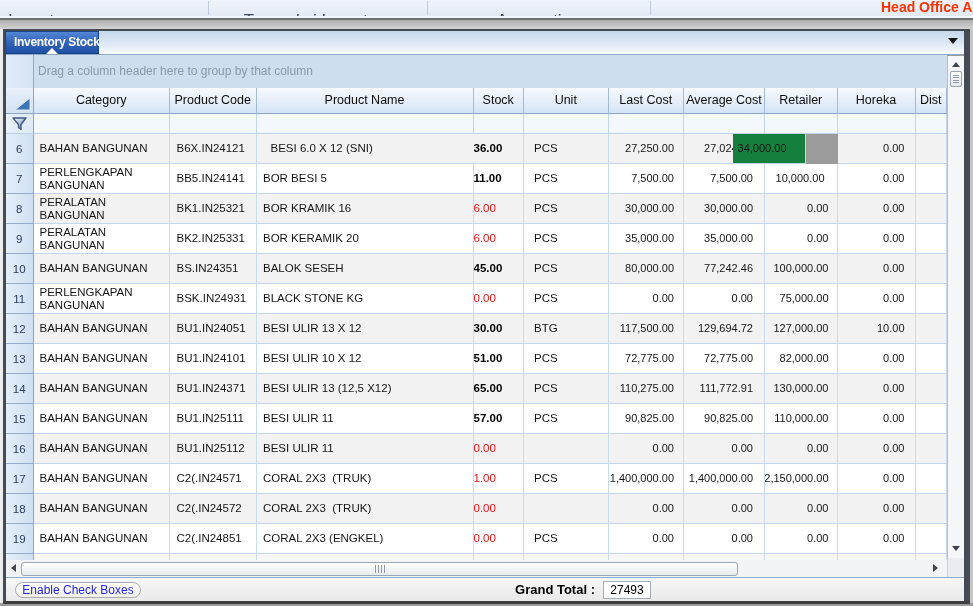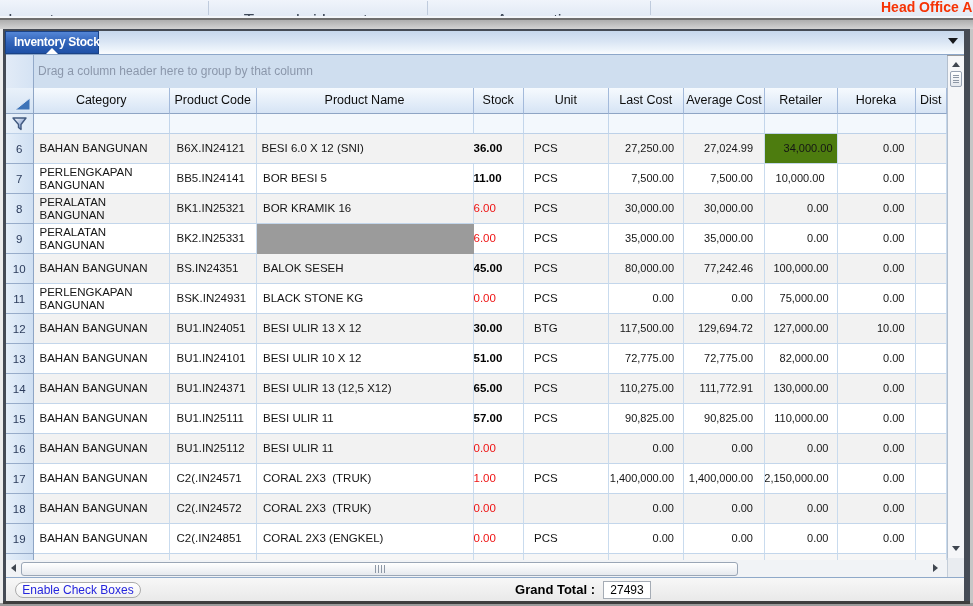--- a/index.html
+++ b/index.html
@@ -293,26 +293,26 @@
     <div class="hdr-cell" style="left: 759px; width: 72.5px;">Retailer</div>
     <div class="flt-cell" style="left: 759px; width: 72.5px;"></div>
     <div class="hdr-cell" style="left: 831.5px; width: 78px;">Horeka</div>
     <div class="flt-cell" style="left: 831.5px; width: 78px;"></div>
     <div class="hdr-cell" style="left: 909.5px; width: 31.5px;">Dist</div>
     <div class="flt-cell" style="left: 909.5px; width: 31.5px;"></div>
     <div class="row" style="top: 46px;">
       <div class="row-ind">6</div>
       <div class="cell al" style="left: 27.5px; width: 136.5px; background: rgb(242, 242, 242); padding-left: 6px;">BAHAN BANGUNAN</div>
       <div class="cell al" style="left: 164px; width: 86.5px; background: rgb(242, 242, 242); padding-left: 6.5px;">B6X.IN24121</div>
-      <div class="cell al" style="left: 250.5px; width: 261px; background: rgb(242, 242, 242); padding-left: 5px;">BESI 6.0 X 12 (SNI)</div>
+      <div class="cell al" style="left: 250.5px; width: 261px; background: rgb(242, 242, 242); padding-left: 14px;">BESI 6.0 X 12 (SNI)</div>
       <div class="cell ac" style="left: 467.5px; width: 50.5px; background: rgb(242, 242, 242);"><span class="stock-ok">36.00</span></div>
       <div class="cell al" style="left: 518px; width: 84.5px; background: rgb(242, 242, 242); padding-left: 10px;">PCS</div>
       <div class="cell ar num" style="left: 602.5px; width: 75.5px; background: rgb(242, 242, 242); padding-right: 9px;">27,250.00</div>
       <div class="cell ar num" style="left: 678px; width: 81px; background: rgb(242, 242, 242); padding-right: 11px;">27,024.99</div>
-      <div class="cell ar num" style="left: 759px; width: 72.5px; background: #4d7c0f; padding-right: 4px;">34,000.00</div>
+      <div class="cell ar num" style="left: 727px; width: 72.5px; background: #15803d; padding-right: 18px;">34,000.00</div>
       <div class="cell ar num" style="left: 831.5px; width: 78px; background: rgb(242, 242, 242); padding-right: 10px;">0.00</div>
       <div class="cell ar num" style="left: 909.5px; width: 31.5px; background: rgb(242, 242, 242); padding-right: 9px;"></div>
     </div>
     <div class="row" style="top: 76px;">
       <div class="row-ind">7</div>
       <div class="cell al" style="left: 27.5px; width: 136.5px; background: rgb(255, 255, 255); padding-left: 6px;">PERLENGKAPAN BANGUNAN</div>
       <div class="cell al" style="left: 164px; width: 86.5px; background: rgb(255, 255, 255); padding-left: 6.5px;">BB5.IN24141</div>
       <div class="cell al" style="left: 250.5px; width: 217px; background: rgb(255, 255, 255); padding-left: 6.5px;">BOR BESI 5</div>
       <div class="cell ac" style="left: 467.5px; width: 50.5px; background: rgb(255, 255, 255);"><span class="stock-ok">11.00</span></div>
       <div class="cell al" style="left: 518px; width: 84.5px; background: rgb(255, 255, 255); padding-left: 10px;">PCS</div>
@@ -332,20 +332,21 @@
       <div class="cell ar num" style="left: 602.5px; width: 75.5px; background: rgb(242, 242, 242); padding-right: 9px;">30,000.00</div>
       <div class="cell ar num" style="left: 678px; width: 81px; background: rgb(242, 242, 242); padding-right: 11px;">30,000.00</div>
       <div class="cell ar num" style="left: 759px; width: 72.5px; background: rgb(242, 242, 242); padding-right: 8px;">0.00</div>
       <div class="cell ar num" style="left: 831.5px; width: 78px; background: rgb(242, 242, 242); padding-right: 10px;">0.00</div>
       <div class="cell ar num" style="left: 909.5px; width: 31.5px; background: rgb(242, 242, 242); padding-right: 9px;"></div>
     </div>
     <div class="row" style="top: 136px;">
       <div class="row-ind">9</div>
       <div class="cell al" style="left: 27.5px; width: 136.5px; background: rgb(255, 255, 255); padding-left: 6px;">PERALATAN BANGUNAN</div>
       <div class="cell al" style="left: 164px; width: 86.5px; background: rgb(255, 255, 255); padding-left: 6.5px;">BK2.IN25331</div>
+      <div class="cell al" style="left: 250.5px; width: 217px; background: rgb(255, 255, 255); padding-left: 6.5px;">BOR KERAMIK 20</div>
       <div class="cell ac" style="left: 467.5px; width: 50.5px; background: rgb(255, 255, 255);"><span class="stock-low">6.00</span></div>
       <div class="cell al" style="left: 518px; width: 84.5px; background: rgb(255, 255, 255); padding-left: 10px;">PCS</div>
       <div class="cell ar num" style="left: 602.5px; width: 75.5px; background: rgb(255, 255, 255); padding-right: 9px;">35,000.00</div>
       <div class="cell ar num" style="left: 678px; width: 81px; background: rgb(255, 255, 255); padding-right: 11px;">35,000.00</div>
       <div class="cell ar num" style="left: 759px; width: 72.5px; background: rgb(255, 255, 255); padding-right: 8px;">0.00</div>
       <div class="cell ar num" style="left: 831.5px; width: 78px; background: rgb(255, 255, 255); padding-right: 10px;">0.00</div>
       <div class="cell ar num" style="left: 909.5px; width: 31.5px; background: rgb(255, 255, 255); padding-right: 9px;"></div>
     </div>
     <div class="row" style="top: 166px;">
       <div class="row-ind">10</div>

